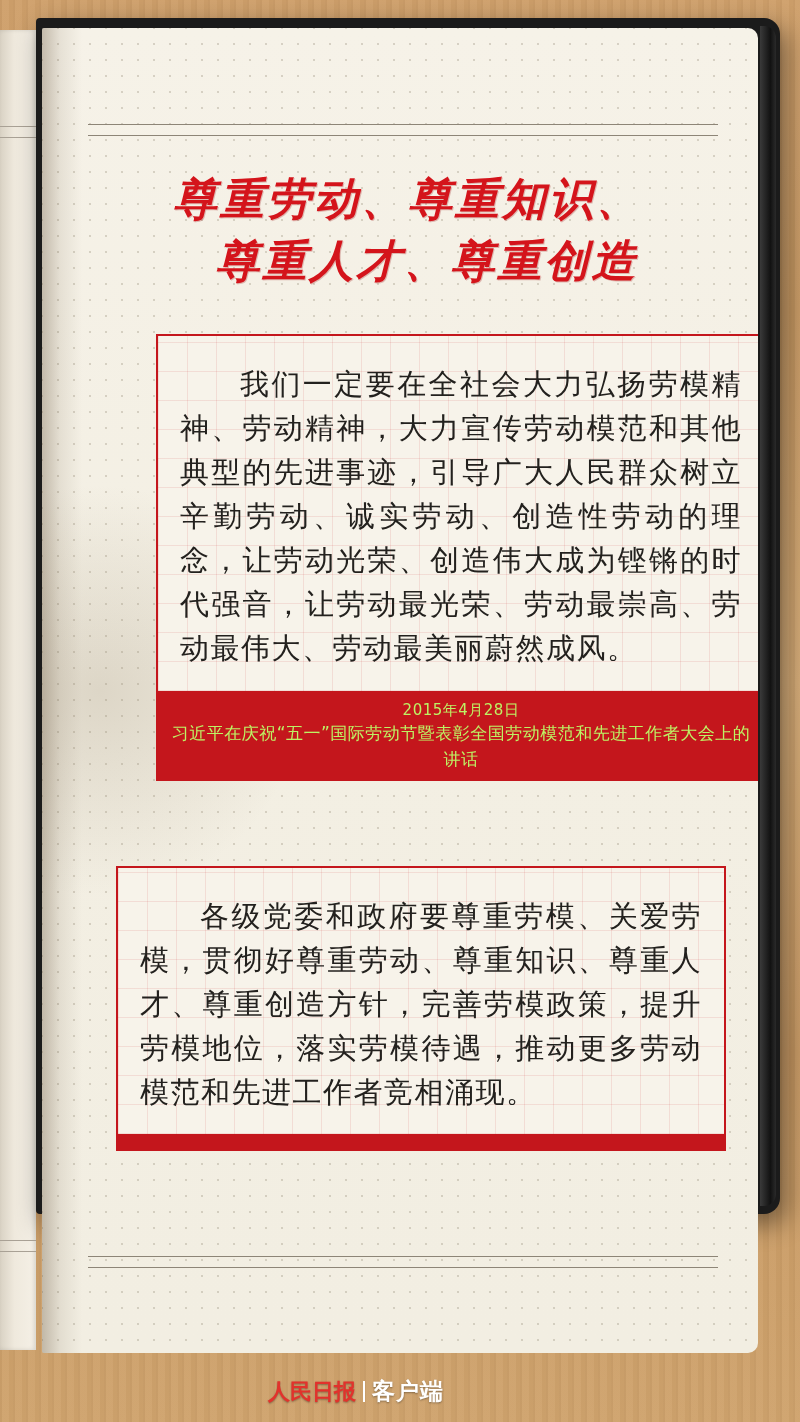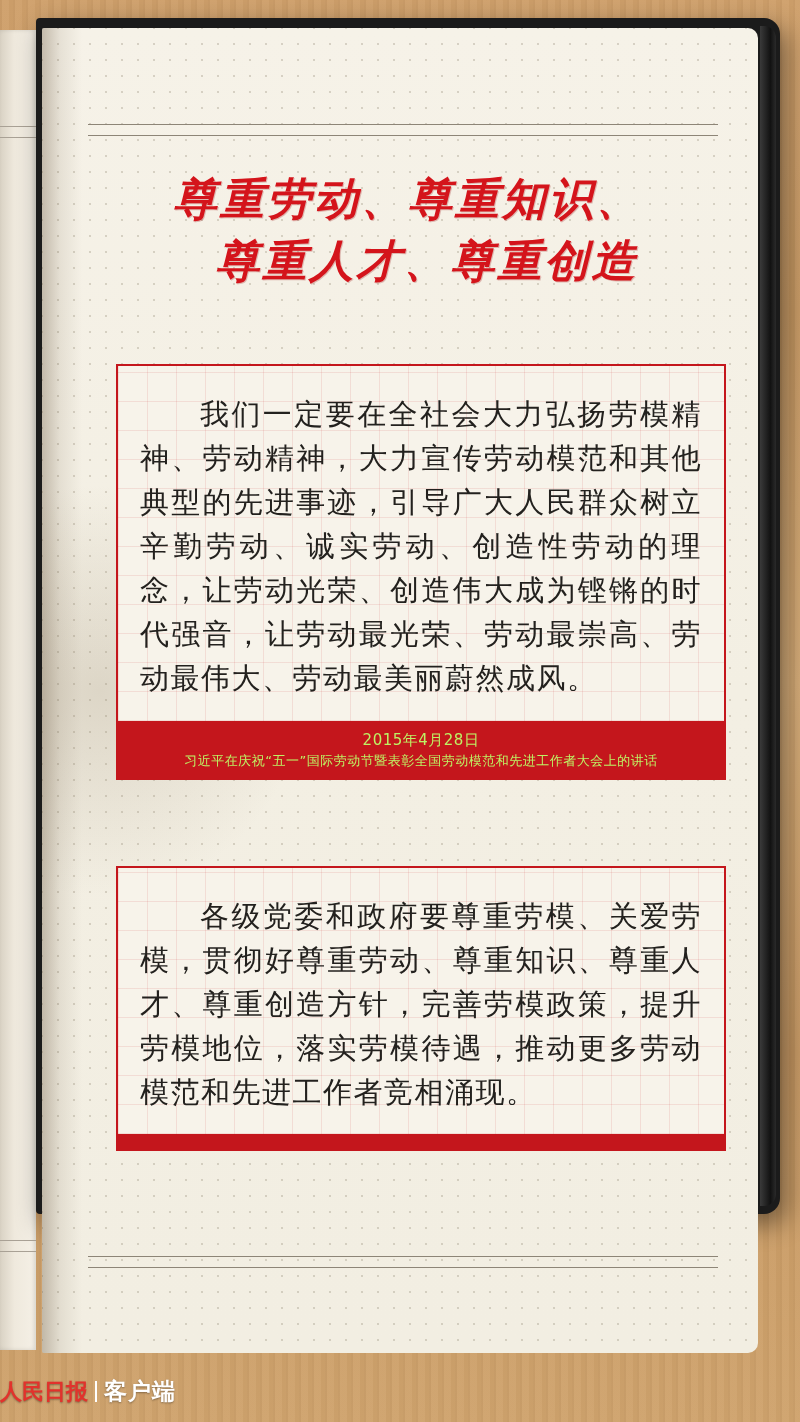--- a/index.html
+++ b/index.html
@@ -168,34 +168,35 @@
     text-align: center;
     padding: 6px 8px 9px 8px;
     box-sizing: border-box;
   }
   .source .date {
     font-size: 15px;
     line-height: 1.5;
     letter-spacing: 0.5px;
   }
   .source .speech {
-    font-size: 13px;
+    font-size: 17px;
     line-height: 1.5;
     letter-spacing: 0.5px;
   }
 
-  #quote-1 { top: 336px; }
+  #quote-1 { top: 306px; margin-left: 40px; }
   #quote-2 { top: 838px; }
 
   
   .brand {
     position: absolute;
     left: 0;
     top: 1376px;
     width: 712px;
+    text-align: center;
     color: #ffffff;
     font-size: 23px;
     letter-spacing: 1px;
     text-shadow: 0 1px 2px rgba(0,0,0,0.35);
     font-family: "DejaVu Serif", "Liberation Serif", serif;
     font-weight: 700;
   }
   .brand .rmrb {
     color: #e2322c;
     letter-spacing: 0px;

